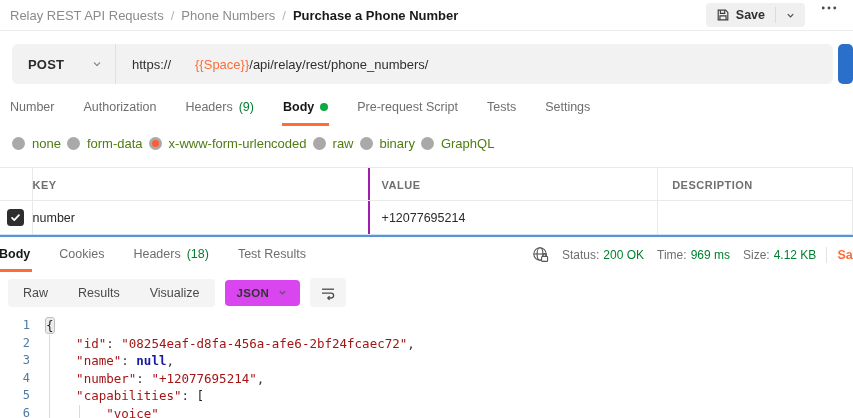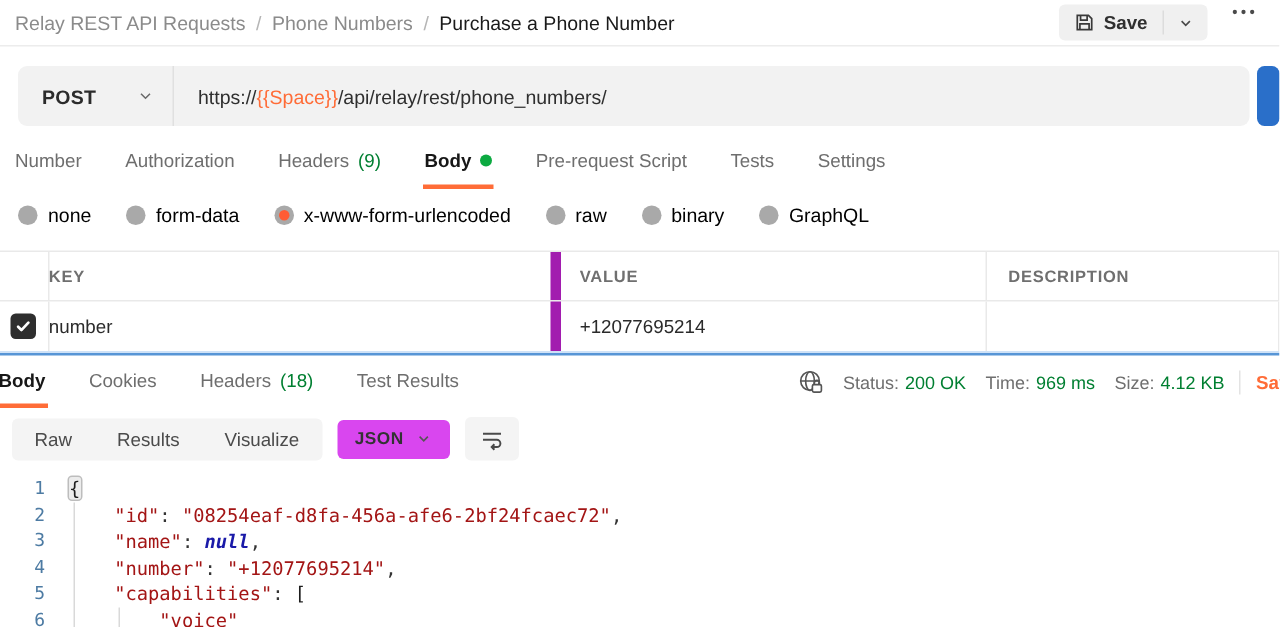--- a/index.html
+++ b/index.html
@@ -5,64 +5,64 @@
   * { margin:0; padding:0; box-sizing:border-box; }
   html,body { width:853px; height:418px; overflow:hidden; background:#fff;
     font-family:"Liberation Sans", sans-serif; color:#2a2a2a; }
   .page { position:relative; width:853px; height:418px; }
 
   
   .topbar { height:31px; border-bottom:1px solid #ececec; display:flex;
     align-items:center; justify-content:space-between; padding:0 14px 0 10px; }
   .bc { display:flex; align-items:center; gap:7px; font-size:13px; }
   .bc-item { color:#8b8b8b; cursor:pointer; }
-  .bc-item.current { color:#1a1a1a; font-weight:400;text-align:right; }
+  .bc-item.current { color:#1a1a1a; font-weight:700;text-align:right; }
   .bc-sep { color:#b5b5b5; }
   .top-actions { display:flex; align-items:flex-start; gap:14px; }
   .save-group { display:flex; align-items:stretch; background:#f0f0f0; border-radius:4px; height:24px; }
   .save-main { display:flex; align-items:center; gap:6px; padding:0 10px; font-size:12.5px;
     font-weight:600; color:#303030; cursor:pointer; }
   .save-split { width:1px; background:#dcdcdc; margin:4px 0; }
   .save-caret { display:flex; align-items:center; padding:0 9px; cursor:pointer; }
   .more-btn { display:flex; align-items:center; padding:2px; cursor:pointer; }
 
   
   .url-row { position:relative; margin:13px 12px 0 12px; height:40px; }
   .url-box { display:flex; align-items:center; height:40px; background:#f2f2f2;
     border-radius:6px; margin-right:8px; }
   .method { display:flex; align-items:center; justify-content:space-between; width:104px;
     padding:0 12px 0 16px; cursor:pointer; border-right:1px solid #e0e0e0; height:100%; }
   .method-label { font-size:13px; font-weight:700; color:#2b2b2b; letter-spacing:.2px; }
   .url-text { font-size:13px; color:#2f2f2f; padding-left:16px; white-space:nowrap; cursor:text; }
-  .url-var { color:#ff6c37; }
+  .url-var { color:#ff6c37;margin-left:24px; }
   .send-sliver { position:absolute; right:-12px; top:0; width:15px; height:40px;
     background:#2a6fc9; border-radius:5px; }
 
   
   .req-tabs { display:flex; gap:27px; margin:13px 0 0 9px; font-size:12.5px; }
   .tab { display:flex; align-items:center; gap:6px; color:#6e6e6e; padding:3px 1px 9px 1px;
     border-bottom:3px solid transparent; cursor:pointer; white-space:nowrap; }
   .tab.active { color:#171717; font-weight:600; border-bottom-color:#ff6c37; }
   .tab .count { color:#007f31; }
   .tab .dot { width:8px; height:8px; border-radius:50%; background:#0caa41; }
 
   
-  .modes { display:flex; align-items:center; gap:23px; margin:10px 0 0 12px; font-size:13px; color:#000000; }
+  .modes { display:flex; align-items:center; gap:6px; margin:10px 0 0 12px; font-size:13px; color:#4d7c0f; }
   .mode { display:flex; align-items:center; gap:7px; cursor:pointer; }
   .radio { position:relative; width:13px; height:13px; border-radius:50%; background:#a9a9a9; flex:0 0 auto; }
   .radio.sel::after { content:""; position:absolute; left:3px; top:3px; width:7px; height:7px;
     border-radius:50%; background:#ff5c35; }
 
   
   .kv-table { margin-top:16px; border-top:1px solid #e9e9e9; font-size:12.5px; }
   .kv-row { display:flex; height:33px; border-bottom:1px solid #e9e9e9; align-items:stretch; }
   .kv-row.data-row { border-bottom:none; }
   .c-check { width:33px; display:flex; align-items:center; justify-content:center; }
   .c-key   { width:302px; border-left:1px solid #e9e9e9; display:flex; align-items:center; }
-  .c-val   { width:302px; border-left:7px solid #a21caf; display:flex; align-items:center; padding-left:12px;margin-left:47px; }
+  .c-val   { width:302px; border-left:2px solid #a21caf; display:flex; align-items:center; padding-left:12px;margin-left:47px; }
   .c-desc  { width:203px; border-left:1px solid #e9e9e9; display:flex; align-items:center; padding-left:14px; }
   .c-end   { flex:1; border-left:1px solid #e9e9e9; position:relative; overflow:hidden; }
   .kv-head { color:#6f6f6f; font-size:11px; font-weight:700; letter-spacing:.5px; }
   .kv-head .c-key, .kv-head .c-val, .kv-head .c-desc { padding-top:1px; }
   .head-more { position:absolute; right:-7px; top:12px; color:#3a3a3a; font-size:11px; letter-spacing:1px; }
   .checkbox { width:17px; height:17px; background:#2e2e2e; border-radius:3.5px; display:flex;
     align-items:center; justify-content:center; cursor:pointer; }
   .cell-text { color:#2a2a2a; }
 
   
@@ -92,21 +92,21 @@
 
   
   .code { position:relative; margin-top:10px; font-family:"DejaVu Sans Mono", monospace;
     font-size:12.5px; line-height:17.6px; }
   .code-line { display:flex; }
   .ln { width:30px; text-align:right; color:#4d7ba3; font-size:12px; flex:0 0 auto;
     user-select:none; }
   .lc { white-space:pre; margin-left:16px; color:#1d1d1d; }
   .tok-key { color:#a31515; }
   .tok-str { color:#a31515; }
-  .tok-kw { color:#1a1aa8; font-weight:700;font-style:italic; }
+  .tok-kw { color:#1a1aa8; font-weight:700; }
   .tok-punc { color:#333; }
   .tok-brace { color:#1d1d1d; }
   .tok-hl { background:#ececec; outline:1px solid #bdbdbd; border-radius:2px; }
   .guide { position:absolute; width:1px; background:#d9d9d9; }
   .guide-1 { left:49px; top:18px; bottom:0; }
   .guide-2 { left:79px; top:88px; bottom:0; }
 
   svg { display:block; }
 </style>
 </head>

